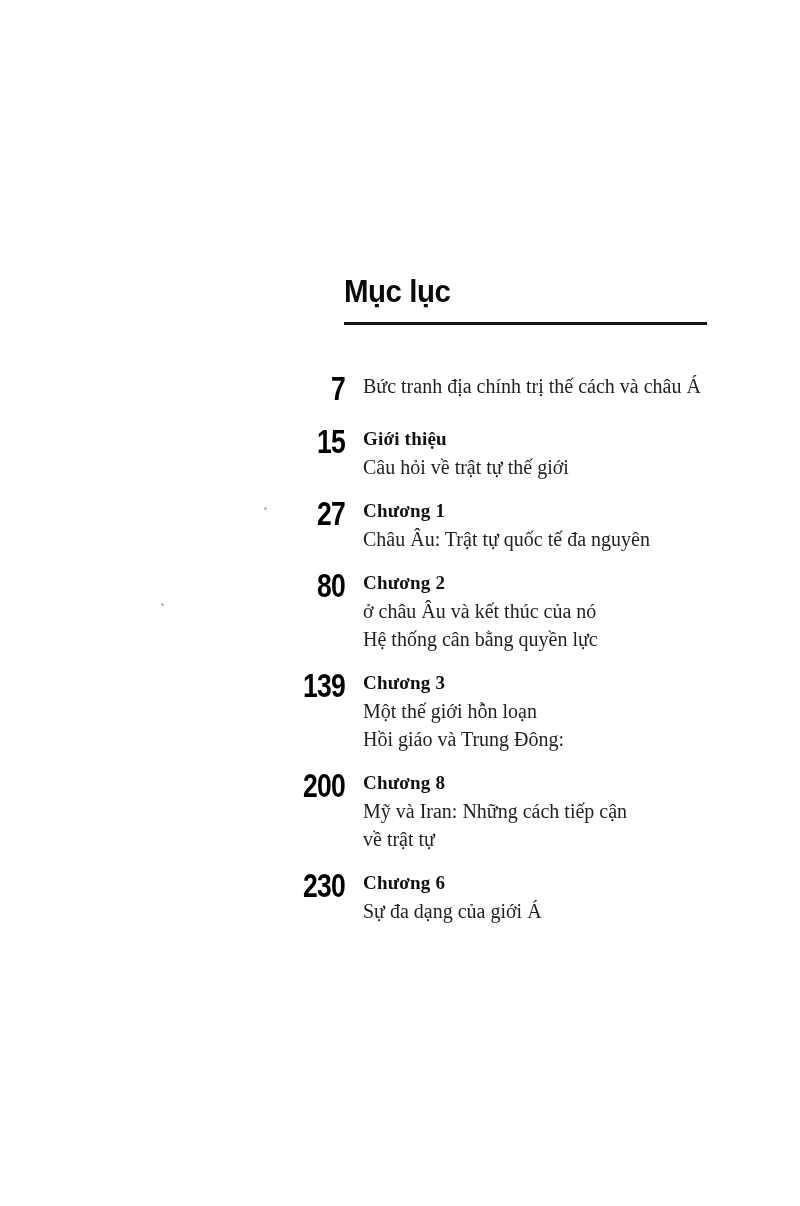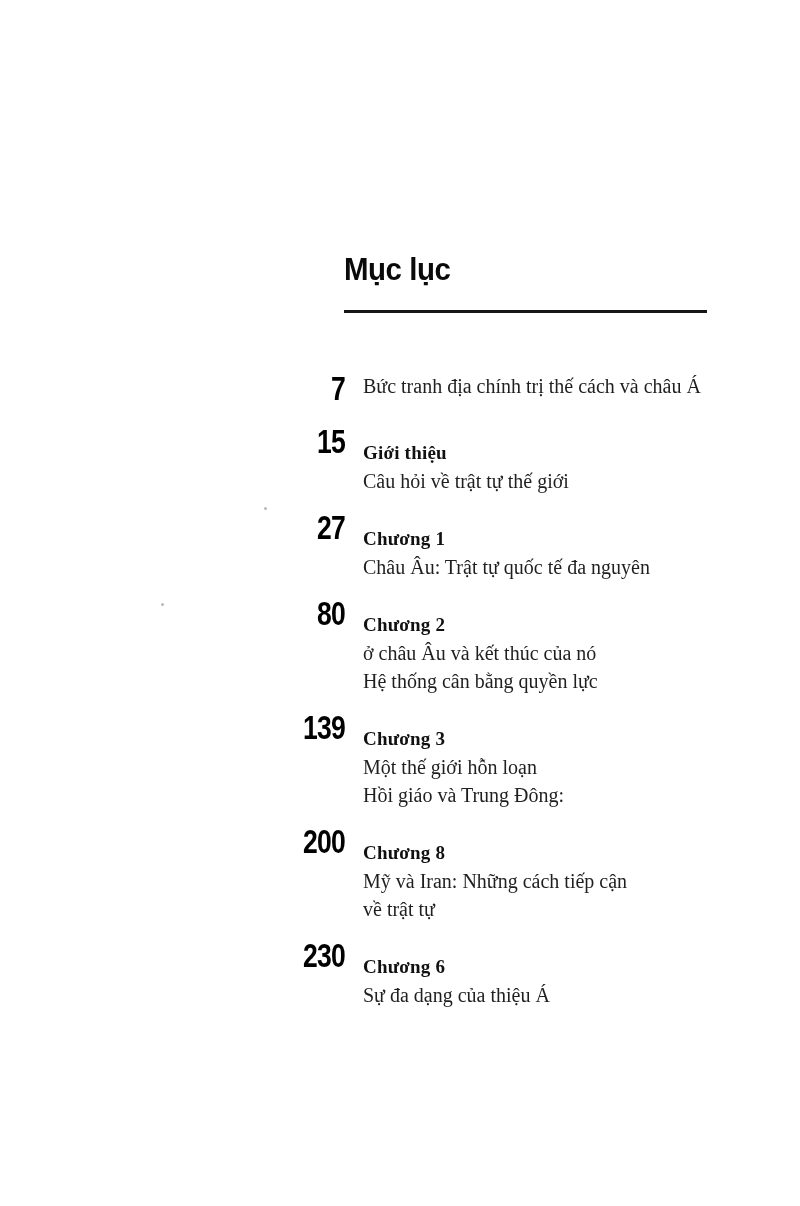--- a/index.html
+++ b/index.html
@@ -11,24 +11,24 @@
     height: 1206px;
     background: #ffffff;
     position: relative;
     overflow: hidden;
     font-family: "Liberation Serif", "DejaVu Serif", serif;
     color: #1c1c1c;
   }
   .toc-header {
     position: absolute;
     left: 344px;
-    top: 254px;
+    top: 276px;
     width: 363px;
     border-bottom: 3px solid #161616;
-    padding-bottom: 24px;
+    padding-bottom: 14px;
   }
   .toc-title {
     margin: 0;
     font-family: "Liberation Sans", "DejaVu Sans", sans-serif;
     font-weight: bold;
     font-size: 31px;
     line-height: 32px;
     color: #0a0a0a;
     letter-spacing: -0.5px;
     transform: scaleX(0.95);
@@ -68,21 +68,20 @@
     font-size: 20px;
     line-height: 28px;
     color: #1f1f1f;
   }
   .entry-heading {
     font-weight: bold;
     font-size: 19px;
     line-height: 28px;
     color: #111111;
     letter-spacing: 0.2px;
-    margin-top: 14px;
   }
   .entry-line {
     font-size: 20px;
     line-height: 28px;
   }
   .speck {
     position: absolute;
     background: #b9b9b9;
     border-radius: 50%;
   }
@@ -147,21 +146,21 @@
       <div class="entry-heading">Chương 8</div>
     <div class="entry-line">Mỹ và Iran: Những cách tiếp cận</div>
           <div class="entry-line">về trật tự</div>
         </div>
   </div>
 
   <div class="toc-entry">
     <div class="entry-number">230</div>
     <div class="entry-text">
       <div class="entry-heading">Chương 6</div>
-    <div class="entry-line">Sự đa dạng của thiệu Á</div>
+    <div class="entry-line">Sự đa dạng của giới Á</div>
         </div>
   </div>
 </main>
 
   <div class="speck speck-1"></div>
   <div class="speck speck-2"></div>
 
 </div>
 
 </body></html>

